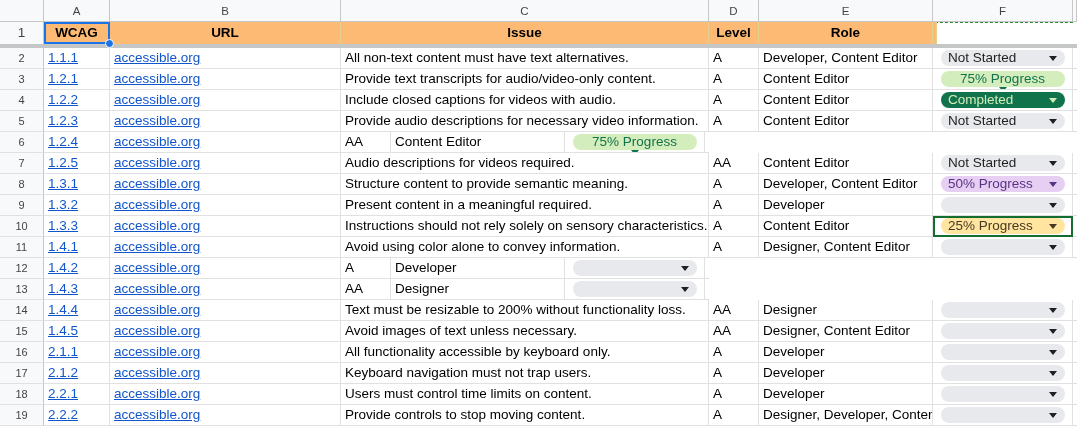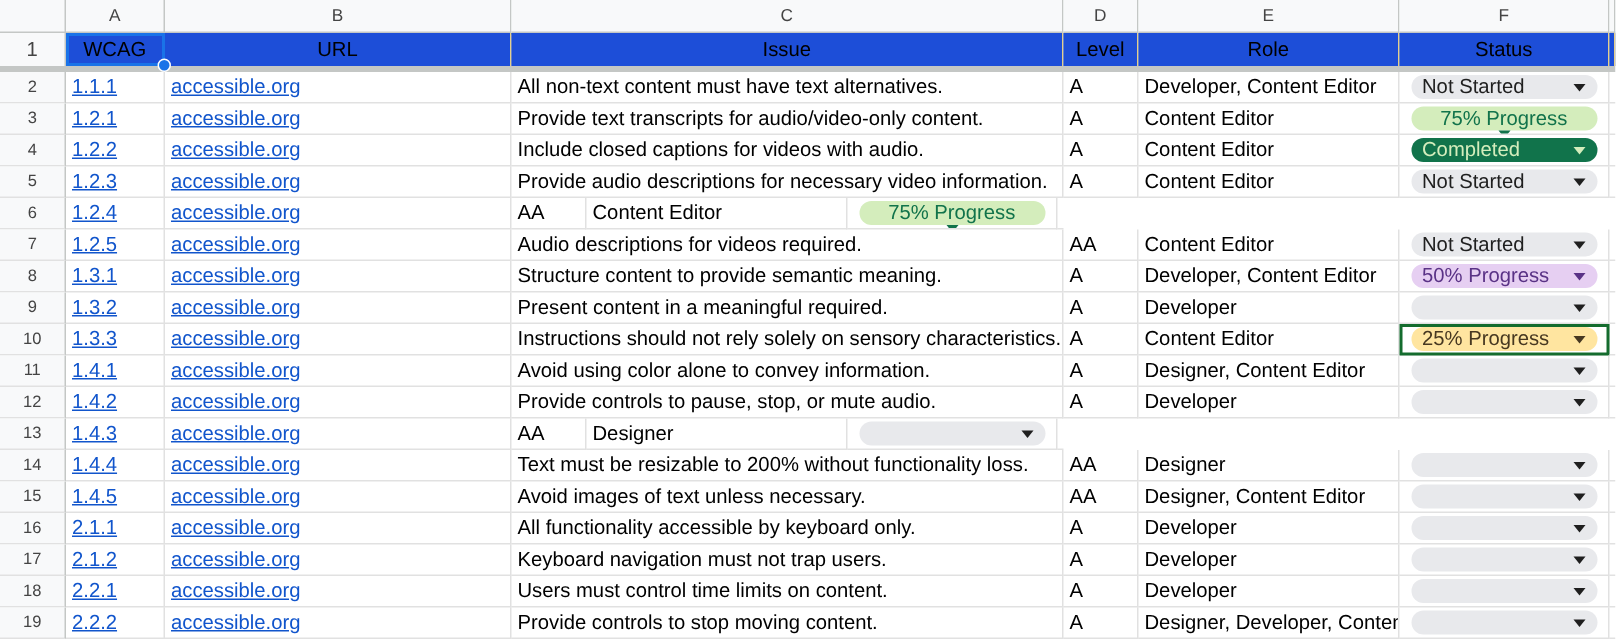--- a/index.html
+++ b/index.html
@@ -11,21 +11,21 @@
   .c0 { width: 44px; text-align: center; background: #f8f9fa; color: #444; font-size: 11px; border-right: 1px solid #c4c7c5; padding: 0; }
   .cA { width: 66px; }
   .cB { width: 231px; }
   .cC { width: 368px; }
   .cD { width: 50px; }
   .cE { width: 174px; }
   .cF { width: 140px; padding: 0 4px 0 8px; }
   .cG { width: 4px; padding: 0; border-right: none; }
   .colhdr .cell { background: #f8f9fa; color: #444; font-size: 11.5px; text-align: center; height: 22px; line-height: 22px; border-bottom: 1px solid #c4c7c5; border-right: 1px solid #c4c7c5; }
   .colhdr .c0 { background: #f8f9fa; }
-  .hdrrow .cell { background: #1d4ed8; font-weight: normal; text-align: center; height: 22px; line-height: 22px; font-size: 13.5px; border-bottom: none; border-right: 1px solid #e4cf8c; }
+  .hdrrow .cell { background: #fdba74; font-weight: bold; text-align: center; height: 22px; line-height: 22px; font-size: 13.5px; border-bottom: none; border-right: 1px solid #e4cf8c; }
   .hdrrow .c0 { background: #f8f9fa; font-weight: normal; color: #444; border-right: 1px solid #c4c7c5; }
   .hdrrow .dash { position: absolute; left: 110px; top: 0; width: 963px; height: 0; border-top: 1px dashed #2e8b2e; }
   .freeze { position: absolute; left: 0; top: 44px; width: 1077px; height: 4px; background: #c4c7c5; }
   .selA { outline: 2px solid #1a73e8; outline-offset: -2px; }
   .handle { position: absolute; left: 105px; top: 39px; width: 9px; height: 9px; border-radius: 50%; background: #1a73e8; border: 1px solid #fff; z-index: 5; }
   .link { color: #1155cc; text-decoration: underline; }
   .data .cell { height: 21px; }
   .chip { display: flex; align-items: center; justify-content: space-between; height: 16px; margin-top: 2px; border-radius: 8px; padding: 0 8px 0 7px; font-size: 13.5px; line-height: 16px; width: 124px; }
   .chip .arrow { width: 0; height: 0; border-left: 4px solid transparent; border-right: 4px solid transparent; border-top: 5px solid currentColor; }
   .st-none { background: #e8e9ec; color: #1f1f1f; }
@@ -53,21 +53,20 @@
   </div>
 
   <div class="row hdrrow">
     <div class="dash"></div>
     <div class="cell c0">1</div>
     <div class="cell cA selA">WCAG</div>
     <div class="cell cB">URL</div>
     <div class="cell cC">Issue</div>
     <div class="cell cD">Level</div>
     <div class="cell cE">Role</div>
-    <div class="cell cF" style="padding:0;">Status</div>
     <div class="cell cG"></div>
   </div>
   <div class="handle"></div>
   <div class="freeze"></div>
 
   <div style="height:4px;"></div>
 
   <div id="rows">
   <div class="row data">
     <div class="cell c0">2</div>
@@ -225,21 +224,20 @@
         <span class="arrow"></span>
       </div>
     </div>
     <div class="cell cG"></div>
   </div>
 
   <div class="row data">
     <div class="cell c0">12</div>
     <div class="cell cA"><span class="link">1.4.2</span></div>
     <div class="cell cB"><span class="link">accessible.org</span></div>
-    <div class="cell cC">Provide controls to pause, stop, or mute audio.</div>
     <div class="cell cD">A</div>
     <div class="cell cE">Developer</div>
     <div class="cell cF">
       <div class="chip st-empty">
         <span></span>
         <span class="arrow"></span>
       </div>
     </div>
     <div class="cell cG"></div>
   </div>

